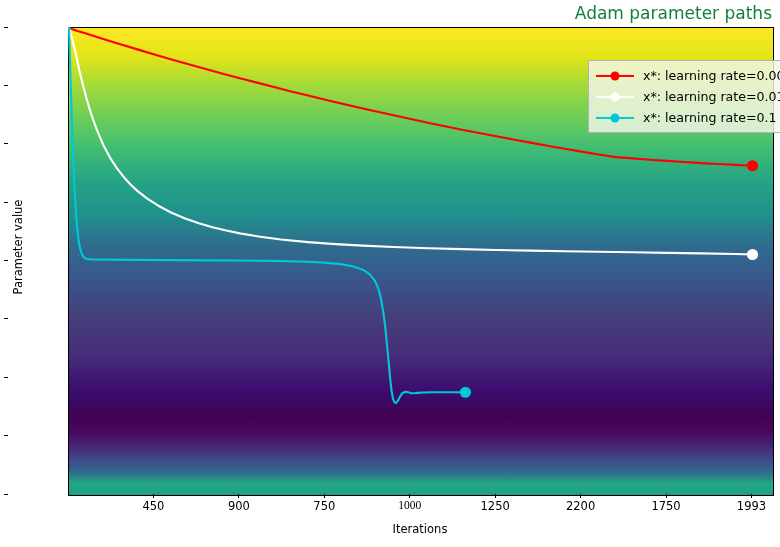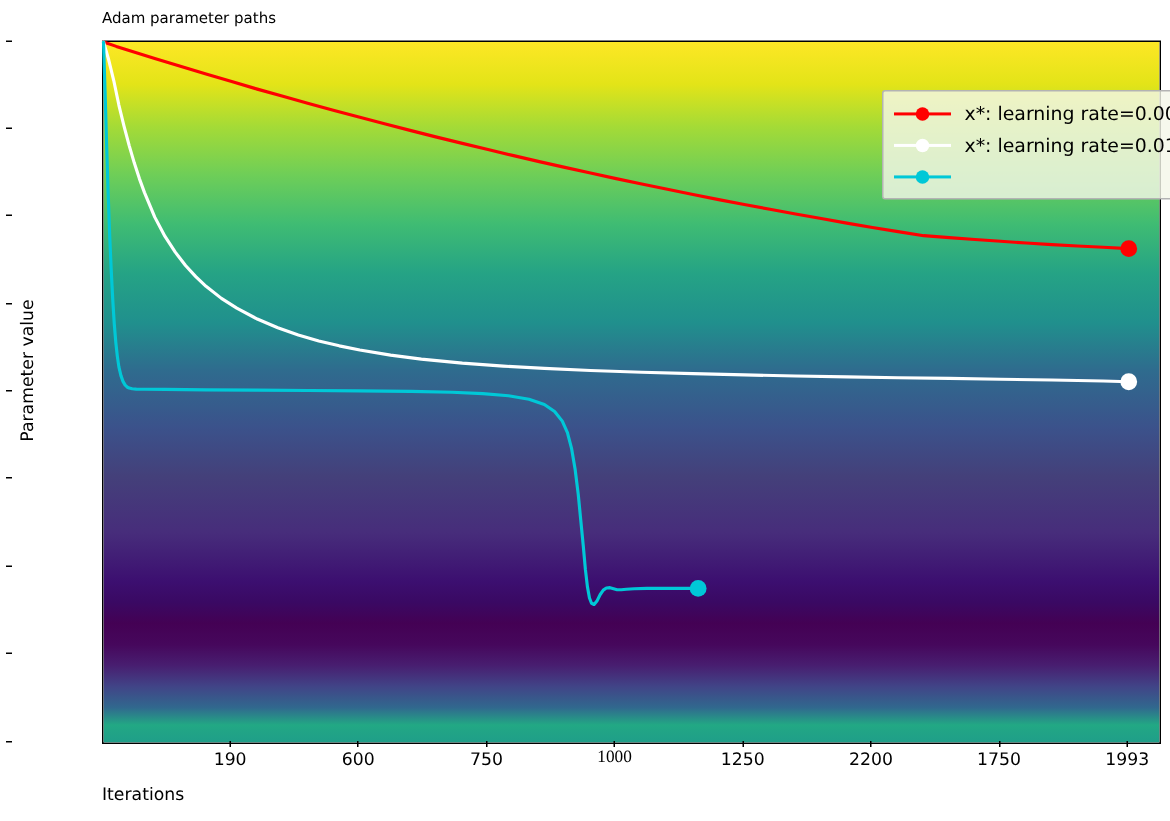--- a/index.html
+++ b/index.html
@@ -51,32 +51,32 @@
     width: 704px;
     height: 467px;
     overflow: visible;
   }
   
   #title {
     position: absolute;
     left: 68px;
     top: 4px;
     width: 704px;
-    text-align: left;
-    font-size: 10px;
-    color: #000000;
+    text-align: right;
+    font-size: 17px;
+    color: #15803d;
     line-height: 18px;
   }
   
   #xlabel {
     position: absolute;
     left: 68px;
     top: 522px;
     width: 704px;
-    text-align: left;
+    text-align: center;
     font-size: 11.5px;
     color: #000000;
   }
   #ylabel {
     position: absolute;
     left: -52px;
     top: 240px;
     width: 140px;
     text-align: center;
     font-size: 11.5px;
@@ -189,39 +189,40 @@
           <span class="legend-line" style="background:#ffffff"></span>
           <span class="legend-dot" style="background:#ffffff"></span>
         </span>
         <span class="legend-text">x*: learning rate=0.01</span>
       </div>
       <div class="legend-row">
         <span class="legend-swatch">
           <span class="legend-line" style="background:#00c8d7"></span>
           <span class="legend-dot" style="background:#00c8d7"></span>
         </span>
+        <span class="legend-text">x*: learning rate=0.1</span>
       </div>
     </div>
   </div>
 
   <div id="ytick-container">
       <div class="ytick-mark" style="top: 26.5px;"></div>
       <div class="ytick-mark" style="top: 84.875px;"></div>
       <div class="ytick-mark" style="top: 143.25px;"></div>
       <div class="ytick-mark" style="top: 201.625px;"></div>
       <div class="ytick-mark" style="top: 260px;"></div>
       <div class="ytick-mark" style="top: 318.375px;"></div>
       <div class="ytick-mark" style="top: 376.75px;"></div>
       <div class="ytick-mark" style="top: 435.125px;"></div>
       <div class="ytick-mark" style="top: 493.5px;"></div>
     </div>
   <div id="xtick-container">
-      <div class="xtick-label" style="left: 153.437px;">190</div>
+      <div class="xtick-label" style="left: 153.437px;">450</div>
       <div class="xtick-mark" style="left: 152.937px;"></div>
-      <div class="xtick-label" style="left: 238.874px;">600</div>
+      <div class="xtick-label" style="left: 238.874px;">900</div>
       <div class="xtick-mark" style="left: 238.374px;"></div>
       <div class="xtick-label" style="left: 324.311px;">750</div>
       <div class="xtick-mark" style="left: 323.811px;"></div>
       <div class="xtick-label" style="left: 409.748px; font-family: Liberation Serif, serif;">1000</div>
       <div class="xtick-mark" style="left: 409.248px;"></div>
       <div class="xtick-label" style="left: 495.184px; text-align: center;">1250</div>
       <div class="xtick-mark" style="left: 494.684px;"></div>
       <div class="xtick-label" style="left: 580.621px;">2200</div>
       <div class="xtick-mark" style="left: 580.121px;"></div>
       <div class="xtick-label" style="left: 666.058px;">1750</div>

